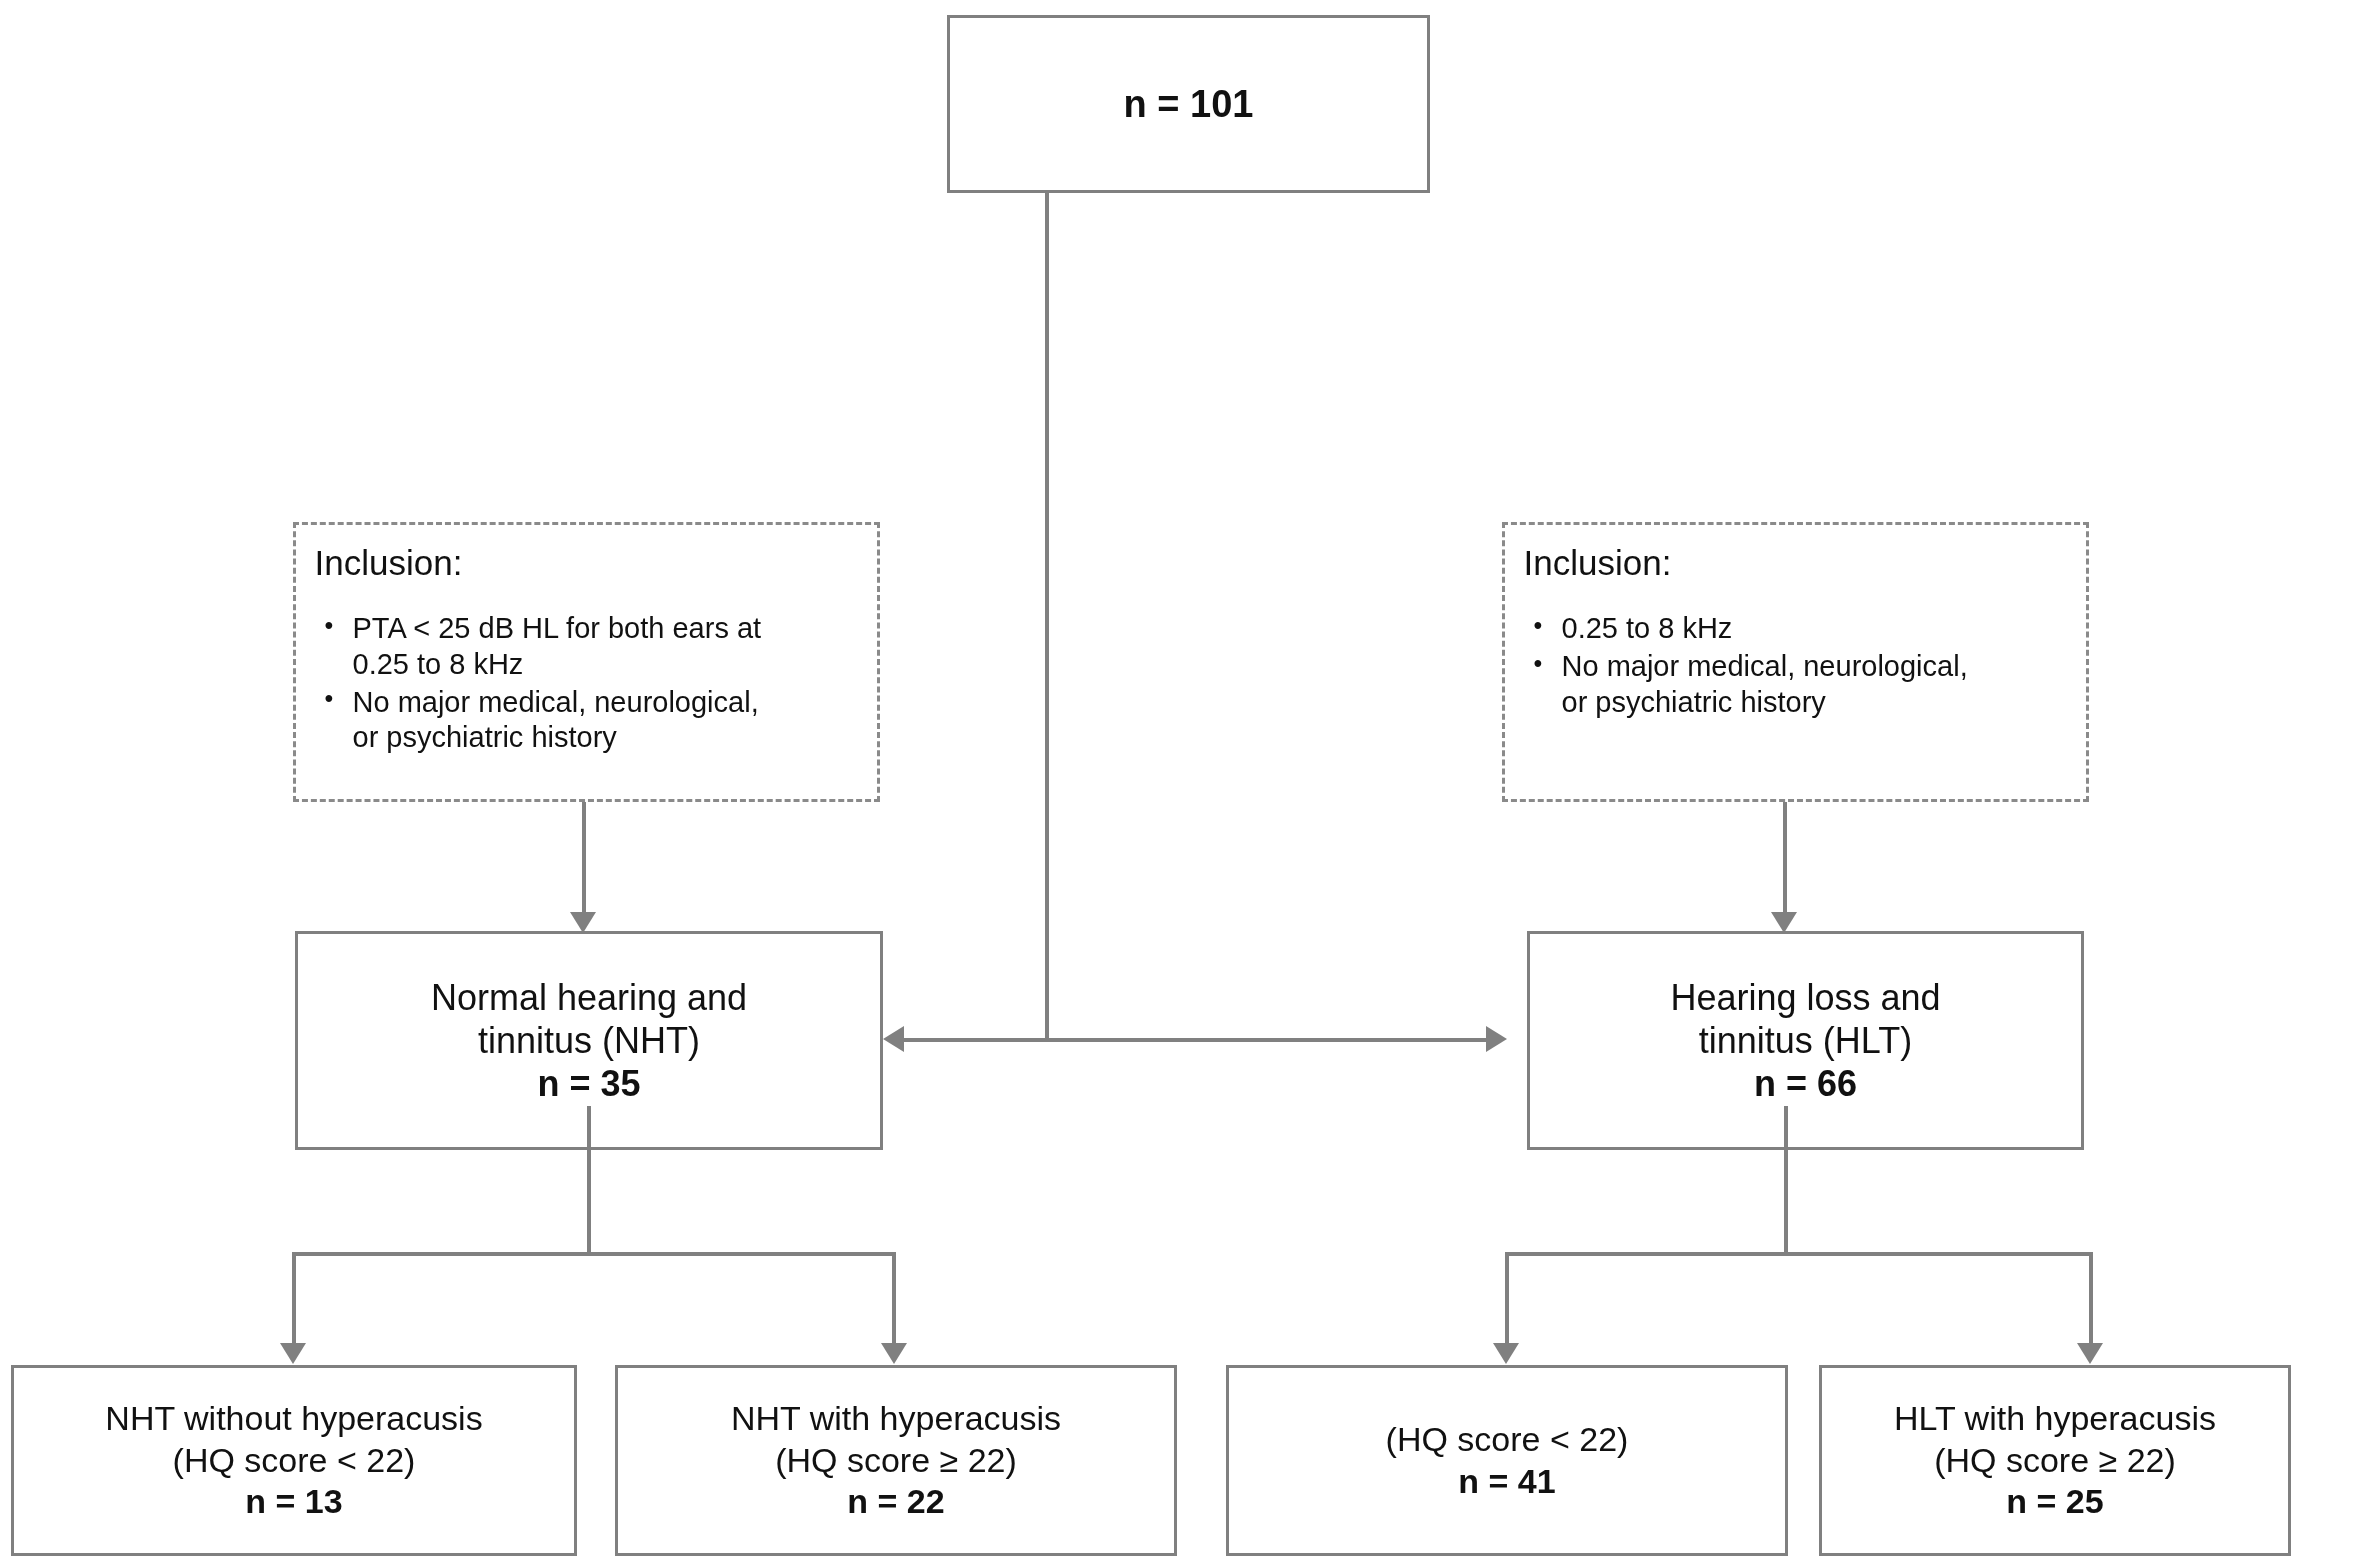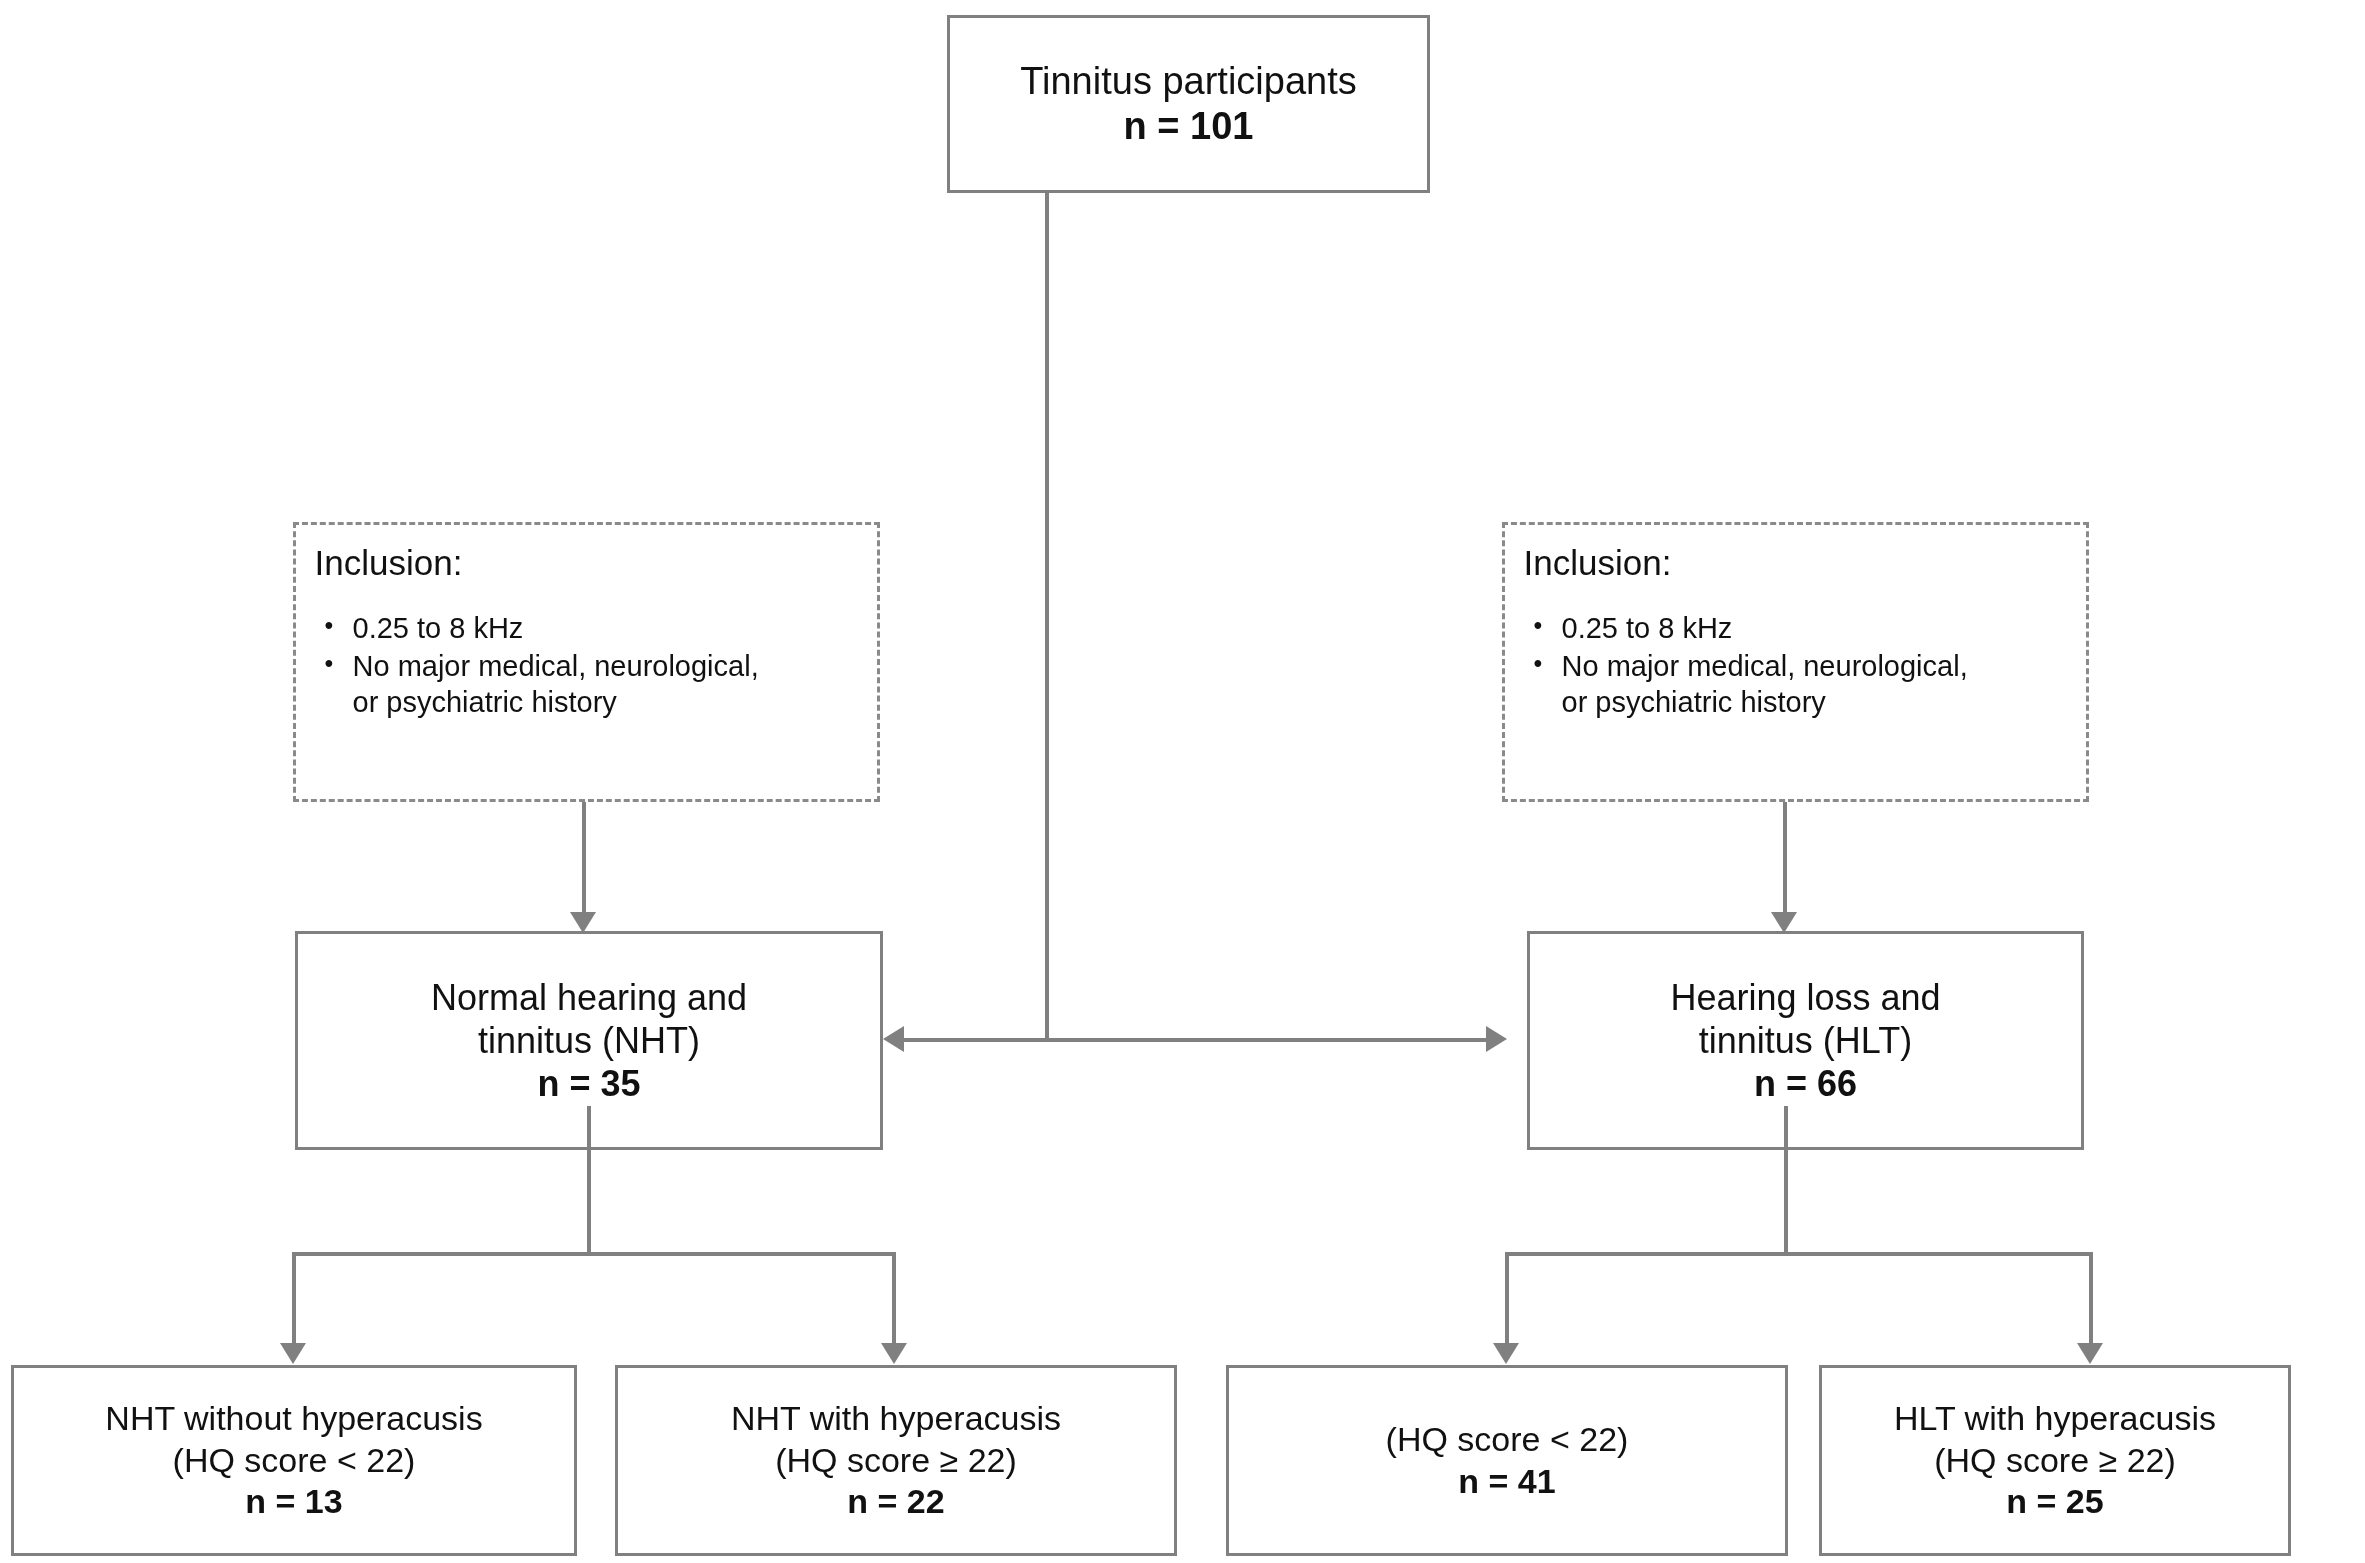--- a/index.html
+++ b/index.html
@@ -130,35 +130,35 @@
     border-bottom: 13.6px solid transparent;
     border-left: 21px solid #808080;
   }
 </style>
 </head>
 <body>
 
 <div id="canvas">
 
   <div class="node solid-box" id="node-top">
-    <span class="line">Tinnitus participants</span>
     <span class="line bold">n = 101</span>
   </div>
 
   <div class="conn vline" style="left:1045px; top:193px; height:846px;"></div>
 
   <div class="conn hline" style="left:897px; top:1038px; width:597px;"></div>
   <div class="arrow-left" style="left:883px; top:1026px;"></div>
   <div class="arrow-right" style="left:1486px; top:1026px;"></div>
 
   <div class="node dashed-box incl" id="node-incl-left">
     <span class="line incl-title">Inclusion:</span>
     <ul class="incl-list">
       <li>
         <span class="bullet">•</span>
+        <span class="line">PTA &lt; 25 dB HL for both ears at</span>
         <span class="line">0.25 to 8 kHz</span>
       </li>
       <li>
         <span class="bullet">•</span>
         <span class="line">No major medical, neurological,</span>
         <span class="line">or psychiatric history</span>
       </li>
     </ul>
   </div>
 

